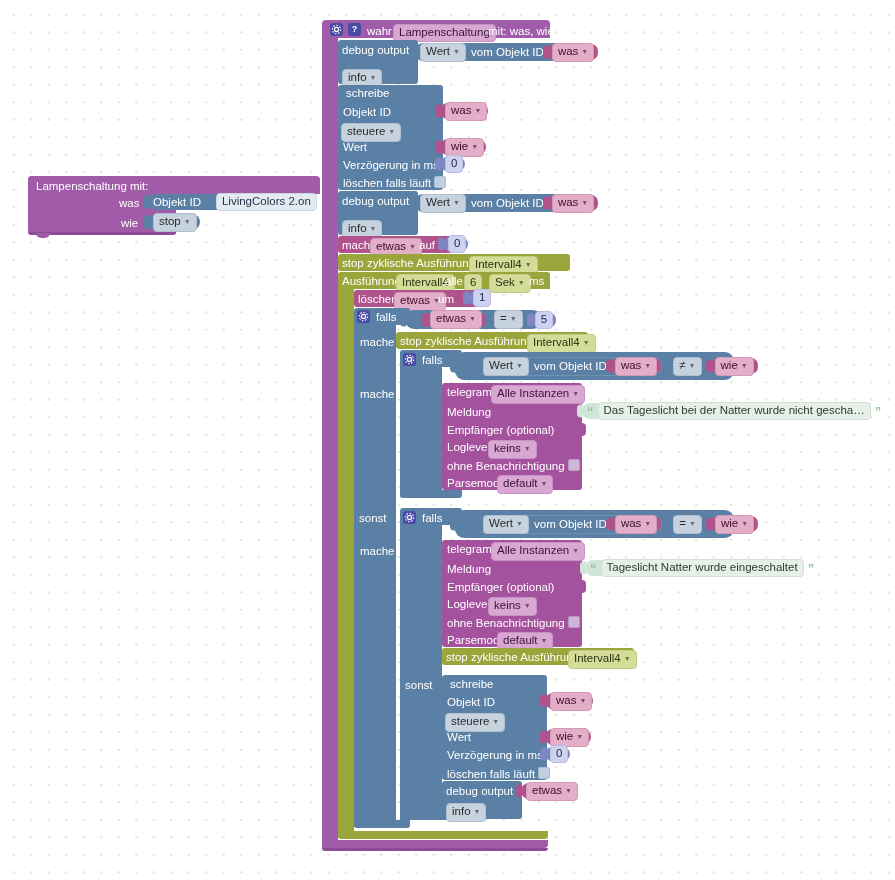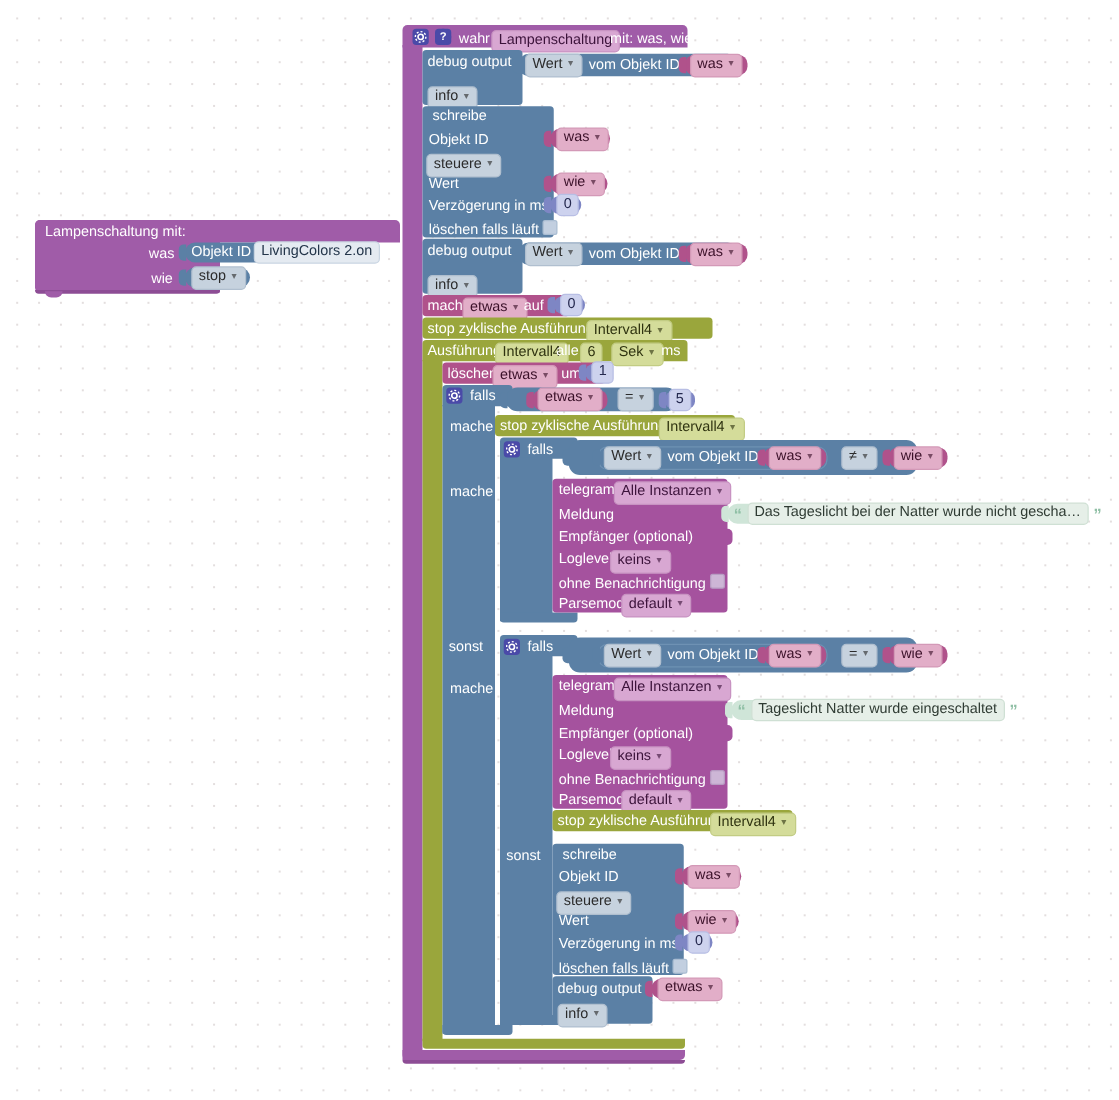--- a/index.html
+++ b/index.html
@@ -94,21 +94,21 @@
   <div class="blk purple-dark" style="left:28px;top:232px;width:148px;height:3px;border-radius:0 0 3px 3px;"></div>
   <div class="blk purple" style="left:36px;top:233px;width:14px;height:5px;border-radius:0 0 6px 6px;"></div>
 
   <div class="label lbl-dark" style="left:36px;top:180px;">Lampenschaltung  mit:</div>
   <div class="label lbl-dark" style="left:119px;top:197px;">was</div>
   <div class="label lbl-dark" style="left:121px;top:217px;">wie</div>
 
   <div class="plug blue" style="left:148px;top:194px;width:145px;height:16px;">
     <div class="notch-l blue"></div>
     <span class="rowtxt">Objekt ID</span>
-    <span class="pill pill-white" style="margin-left:2px;">LivingColors 2.on</span>
+    <span class="pill pill-white" style="margin-left:15px;">LivingColors 2.on</span>
   </div>
 
   <div class="plug blue" style="left:148px;top:214px;width:52px;height:16px;">
     <div class="notch-l blue"></div>
     <span class="pill pill-light"><span>stop</span><span class="caret">▼</span></span>
   </div>
 
   <div class="blk purple" style="left:322px;top:20px;width:228px;height:18px;border-radius:4px 4px 0 0;"></div>
   <div class="blk purple" style="left:322px;top:36px;width:16px;height:812px;"></div>
   <div class="blk purple" style="left:322px;top:840px;width:226px;height:8px;border-radius:0 0 4px 4px;"></div>
@@ -218,21 +218,21 @@
   <div class="label" style="left:489px;top:274px;">
     <span class="pill pill-olive"><span>Sek</span><span class="caret">▼</span></span>
   </div>
   <div class="label lbl-dark" style="left:529px;top:275px;">ms</div>
 
   <div class="blk rose" style="left:354px;top:290px;width:130px;height:17px;border-radius:3px;"></div>
   <div class="label lbl-dark" style="left:358px;top:293px;">löschen</div>
   <div class="label" style="left:394px;top:292px;">
     <span class="pill pill-rose"><span>etwas</span><span class="caret">▼</span></span>
   </div>
-  <div class="label lbl-dark" style="left:449px;top:293px;text-align:right;">um</div>
+  <div class="label lbl-dark" style="left:438px;top:293px;text-align:right;">um</div>
   <div class="plug lavender" style="left:468px;top:291px;width:22px;height:14px;">
     <div class="notch-l lavender"></div>
     <span class="pill pill-lav">1</span>
   </div>
 
   <div class="blk blue" style="left:354px;top:308px;width:56px;height:17px;border-radius:3px 3px 0 0;"></div>
   <div class="blk blue" style="left:354px;top:324px;width:42px;height:503px;"></div>
   <div class="blk blue" style="left:354px;top:820px;width:56px;height:8px;border-radius:0 0 3px 3px;"></div>
   <div class="label" style="left:357px;top:310px;">
     <span class="ico">

